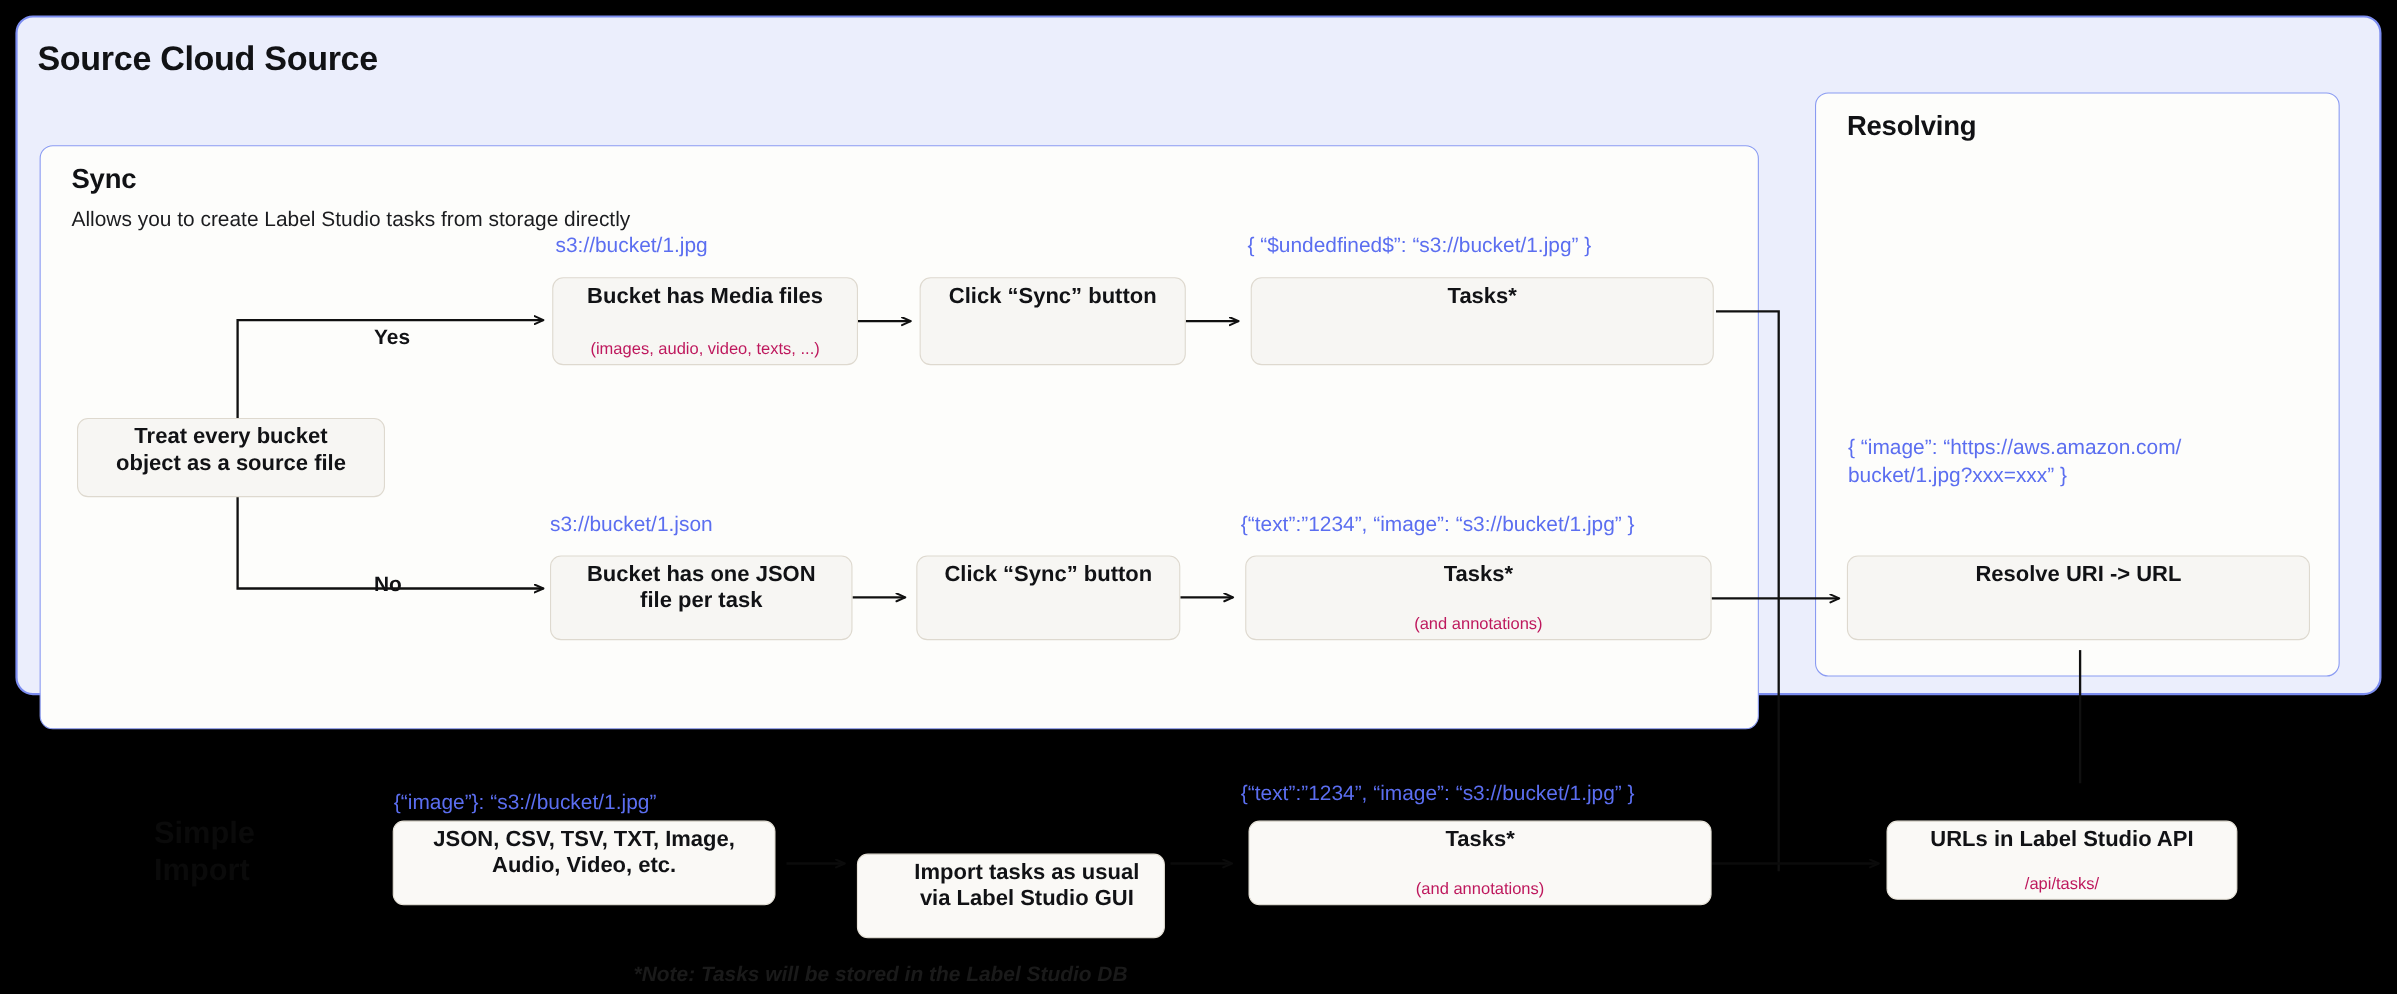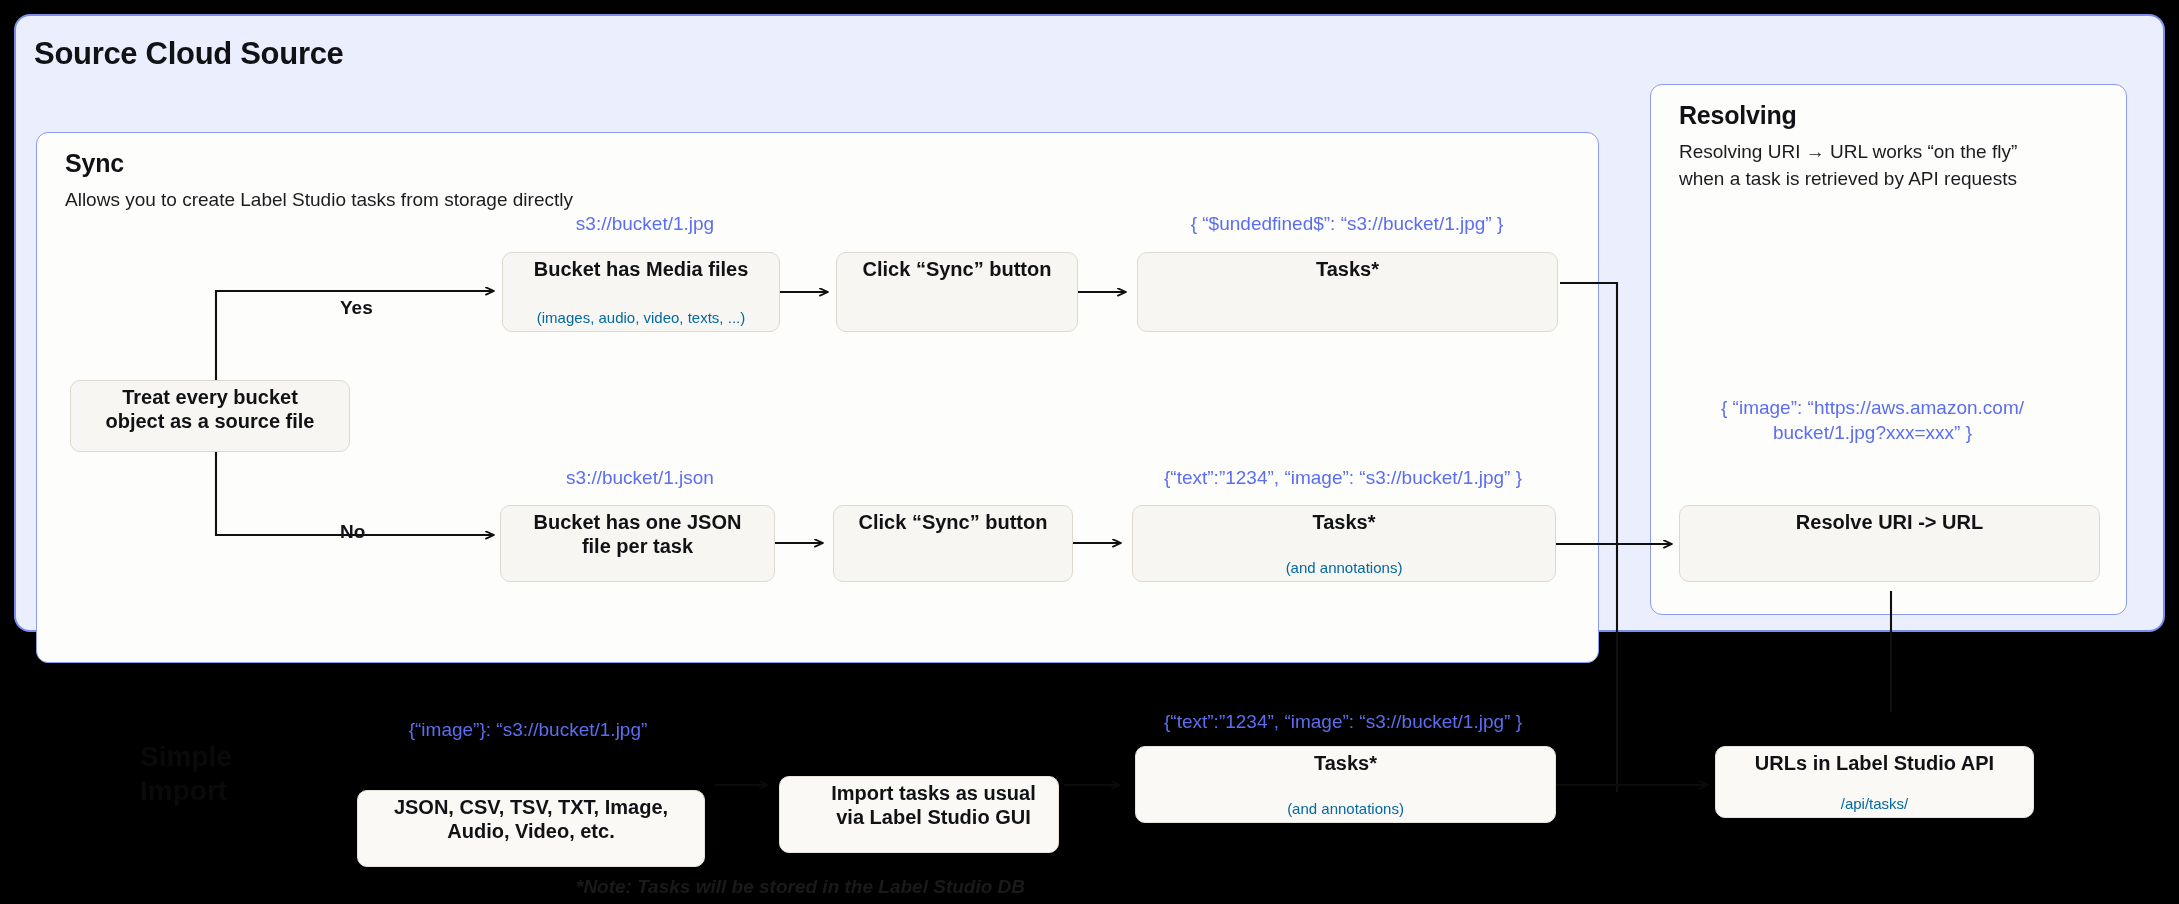--- a/index.html
+++ b/index.html
@@ -89,37 +89,37 @@
   .box .box-title {
     font-size: 20px;
     font-weight: bold;
     color: #111215;
     line-height: 1.2;
     white-space: pre-line;
   }
   .box .box-sub {
     font-size: 15px;
     font-weight: normal;
-    color: #0369a1;
+    color: #be185d;
     margin-top: 3px;
     line-height: 1.2;
   }
 
   .box-white {
     background: #faf9f6;
     border: 1.4px solid #e6e2d8;
     border-radius: 10px;
   }
 
   
   .ann {
     position: absolute;
     font-size: 19px;
     color: #5b6ef0;
-    text-align: center;
+    text-align: left;
     line-height: 1.3;
     white-space: pre-line;
   }
 
   
   .edge-label {
     position: absolute;
     font-size: 19px;
     font-weight: bold;
     color: #111215;
@@ -154,22 +154,20 @@
   <div class="outer-panel">
     <div class="outer-title">Source Cloud Source</div>
 
     <div class="inner-panel panel-sync">
       <div class="panel-heading">Sync</div>
       <div class="panel-sub">Allows you to create Label Studio tasks from storage directly</div>
     </div>
 
     <div class="inner-panel panel-resolv">
       <div class="panel-heading">Resolving</div>
-      <div class="panel-sub">Resolving URI → URL works “on the fly”
-when a task is retrieved by API requests</div>
     </div>
   </div>
 
   <svg class="wires" viewBox="0 0 2179 904">
     <defs>
       <marker id="ah" markerWidth="11" markerHeight="11" refX="9" refY="4.2" orient="auto" markerUnits="userSpaceOnUse">
         <path d="M1,0.6 L9,4.2 L1,7.8" fill="none" stroke="#101010" stroke-width="1.8" stroke-linecap="round" stroke-linejoin="round"></path>
       </marker>
       <marker id="ahd" markerWidth="11" markerHeight="11" refX="9" refY="4.2" orient="auto" markerUnits="userSpaceOnUse">
         <path d="M1,0.6 L9,4.2 L1,7.8" fill="none" stroke="#0b0b0b" stroke-width="1.8" stroke-linecap="round" stroke-linejoin="round"></path>
@@ -252,21 +250,21 @@
   <svg class="wires" viewBox="0 0 2179 904">
     <g stroke="#0b0b0b" stroke-width="2.1" fill="none">
       <path d="M715,785 L768,785" marker-end="url(#ahd)"></path>
       <path d="M1064,785 L1120,785" marker-end="url(#ahd)"></path>
       <path d="M1556,785 L1708,785" marker-end="url(#ahd)"></path>
     </g>
   </svg>
 
   <div class="ann" style="left:358px; top:718px; width:340px;">{“image”}: “s3://bucket/1.jpg”</div>
 
-  <div class="box box-white" style="left:357px; top:746px; width:348px; height:77px;margin-top:44px;">
+  <div class="box box-white" style="left:357px; top:746px; width:348px; height:77px;">
     <div class="box-title">JSON, CSV, TSV, TXT, Image,
 Audio, Video, etc.</div>
   </div>
 
   <div class="box box-white" style="left:779px; top:776px; width:280px; height:77px;padding-left:39px;">
     <div class="box-title">Import tasks as usual
 via Label Studio GUI</div>
   </div>
 
   <div class="ann" style="left:1128px; top:710px; width:430px;">{“text”:”1234”,  “image”: “s3://bucket/1.jpg” }</div>

